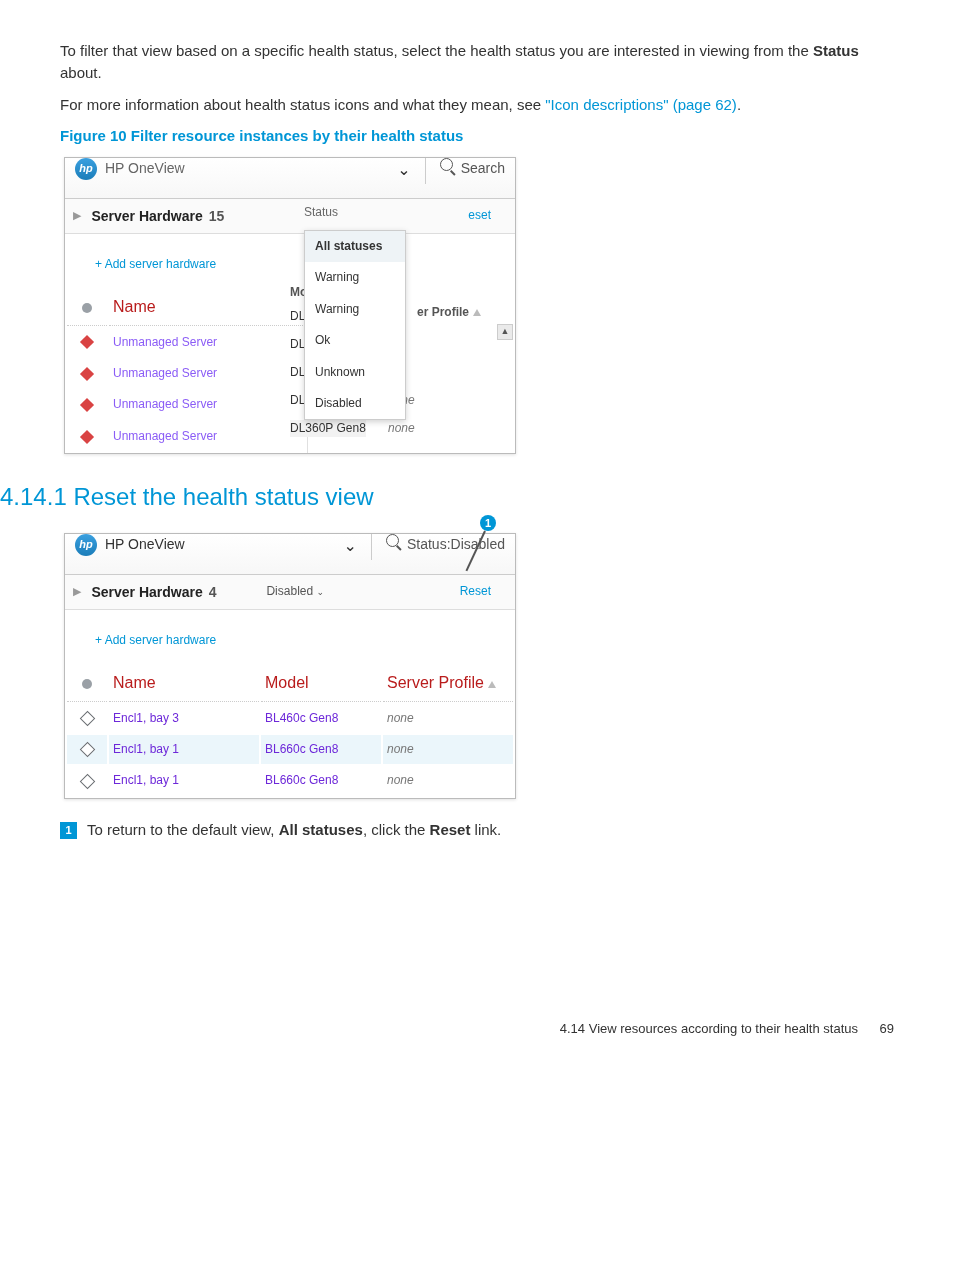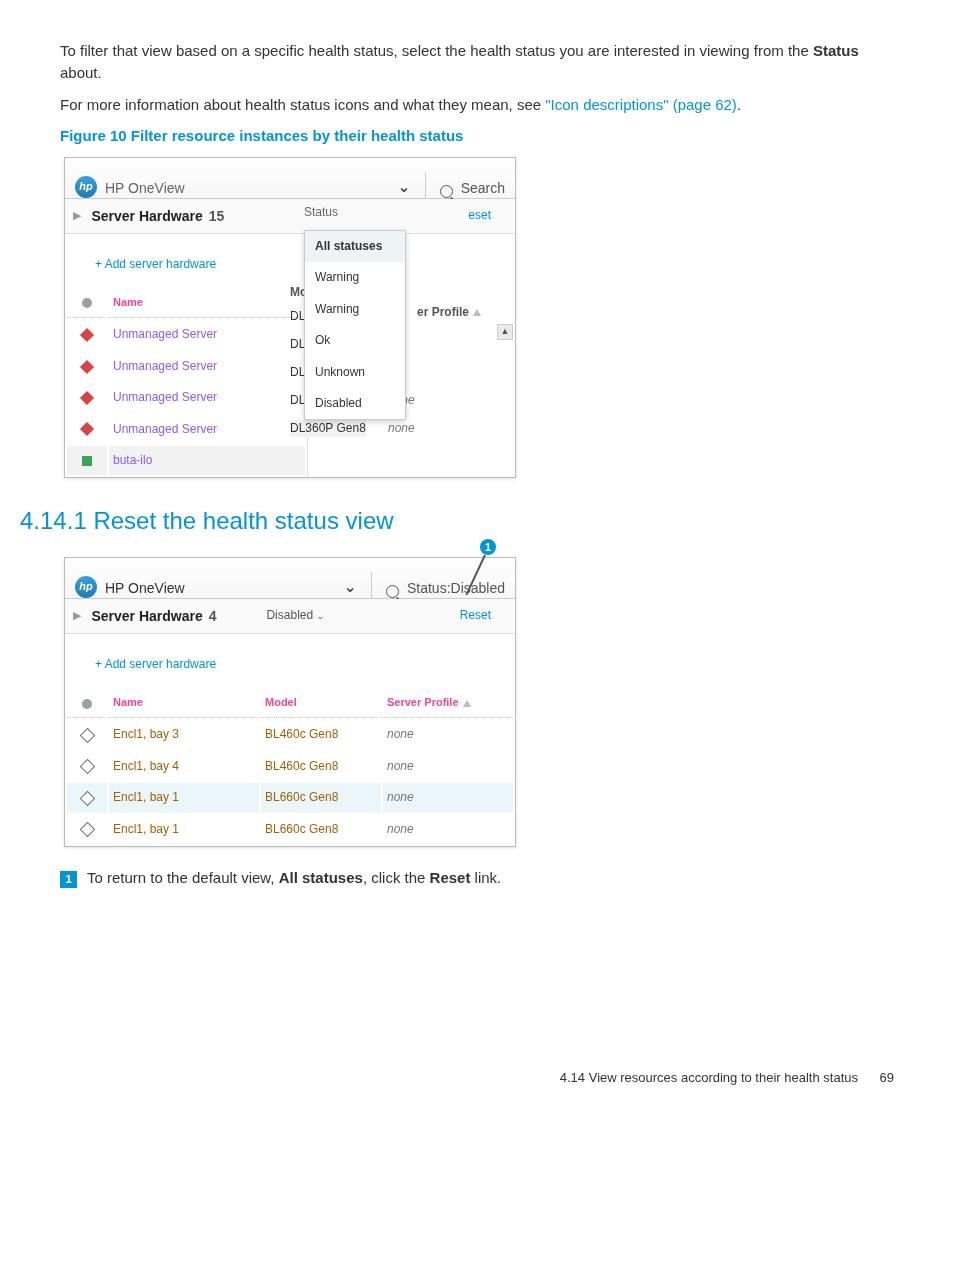--- a/index.html
+++ b/index.html
@@ -8,42 +8,42 @@
     color: #333;
     margin: 0;
     padding: 40px 60px 40px 60px;
     width: 834px;
     line-height: 1.45;
   }
   p { margin: 0 0 10px 0; }
   .link { color: #0096d6; }
   .bold { font-weight: bold; }
   .fig-caption { color: #0096d6; font-weight: bold; margin: 8px 0 10px 0; font-size: 15px; }
-  .section-h { color: #0096d6; font-size: 24px; font-weight: normal; margin: 26px 0 18px -60px; padding-left: 20px; }
+  .section-h { color: #0096d6; font-size: 24px; font-weight: normal; margin: 26px 0 18px -60px; }
   .numbadge {
     display: inline-block; width: 17px; height: 17px; line-height: 17px;
     background: #0096d6; color: #fff; font-weight: bold; font-size: 11px;
     text-align: center; vertical-align: middle; margin-right: 6px;
   }
   .annot-row { margin-top: 20px; margin-bottom: 16px; }
   .footer {
     font-size: 13px; color: #333;
     position: relative; margin-top: 180px;
     display: flex; justify-content: flex-end; gap: 8px;
   }
   .pagenum { width: 28px; text-align: right; }
 
   
   .shot {
     width: 450px; border: 1px solid #bbb; font-family: Arial, sans-serif;
     font-size: 12px; color: #333; margin-left: 4px; margin-bottom: 20px;
     box-shadow: 0 1px 3px rgba(0,0,0,0.12); background: #fff;
   }
   .shot-header {
-    display: flex; align-items: flex-end; height: 40px; padding: 0 10px;
+    display: flex; align-items: flex-start; height: 40px; padding: 0 10px;
     border-bottom: 1px solid #ccc; background: linear-gradient(#fff,#f7f7f7);
     gap: 8px;
   }
   .hp-logo {
     width: 22px; height: 22px; border-radius: 50%;
     background: linear-gradient(#3aa0e0,#1b7db9);
     color: #fff; font-style: italic; font-weight: bold; font-size: 11px;
     display:flex; align-items:center; justify-content:center;
   }
   .hp-title { color: #666; font-size: 14px; }
@@ -66,24 +66,24 @@
   }
   .subhdr .play { color:#999; font-size:11px; }
   .subhdr .title { font-weight:bold; font-size:14px; color:#222; }
   .subhdr .count { font-weight:bold; color:#555; margin-left:2px; }
   .subhdr .reset { color:#0096d6; margin-left:auto; margin-right:16px; }
 
   .bodyarea { position:relative; background:#fff; padding:14px 0 0 0; }
   .addlink { color:#0096d6; font-size:12px; padding:8px 0 16px 30px; }
   .tbl { width:100%; table-layout:fixed; }
   .tbl th {
-    text-align:left; font-size:11px; font-weight:bold; color:#ec4899;
+    text-align:left; font-size:16px; font-weight:normal; color:#b91c1c;
     padding:4px 4px 6px; border-bottom:1px dotted #ccc;
   }
-  .tbl td { padding:6px 4px; font-size:12px; color:#a16207; }
+  .tbl td { padding:6px 4px; font-size:12px; color:#6d28d9; }
   .tbl .status-cell { width:26px; text-align:center; }
   .tbl .name-cell { color:#8b5cf6; }
   .tbl .none { font-style:italic; color:#777; }
   .row-sel { background:#ebf6fb; }
   .row-hi { background:#f2f2f2; }
 
   
   .ico { display:inline-block; vertical-align:middle; }
   .ico-circle { width:10px; height:10px; border-radius:50%; background:#9aa0a6; }
   .ico-crit { width:10px; height:10px; background:#d94343; transform:rotate(45deg); }
@@ -186,24 +186,20 @@
             <td class="status-cell"><span class="ico ico-crit"></span></td>
             <td class="name-cell">Unmanaged Server</td>
           </tr>
           <tr>
             <td class="status-cell"><span class="ico ico-crit"></span></td>
             <td class="name-cell">Unmanaged Server</td>
           </tr>
           <tr>
             <td class="status-cell"><span class="ico ico-crit"></span></td>
             <td class="name-cell">Unmanaged Server</td>
-          </tr>
-          <tr class="row-hi">
-            <td class="status-cell"><span class="ico ico-ok"></span></td>
-            <td class="name-cell">buta-ilo</td>
           </tr>
         </tbody>
           </table>
       </div>
     </div>
     <div class="rightpane">
       <div style="position:absolute;top:-30px;left:-4px;color:#666;font-size:12px;">Status</div>
 
       <div class="dropdown" style="left:-4px;top:-4px;">
         <div class="item sel">All statuses</div>
@@ -269,26 +265,20 @@
           <th>Name</th>
           <th>Model</th>
           <th><span>Server Profile</span><span class="sort-tri"></span></th>
         </tr>
         <tr>
           <td class="status-cell"><span class="ico ico-dis"></span></td>
           <td>Encl1, bay 3</td>
           <td>BL460c Gen8</td>
           <td class="none">none</td>
         </tr>
-        <tr>
-          <td class="status-cell"><span class="ico ico-dis"></span></td>
-          <td>Encl1, bay 4</td>
-          <td>BL460c Gen8</td>
-          <td class="none">none</td>
-        </tr>
         <tr class="row-sel">
           <td class="status-cell"><span class="ico ico-dis"></span></td>
           <td>Encl1, bay 1</td>
           <td>BL660c Gen8</td>
           <td class="none">none</td>
         </tr>
         <tr>
           <td class="status-cell"><span class="ico ico-dis"></span></td>
           <td>Encl1, bay 1</td>
           <td>BL660c Gen8</td>

